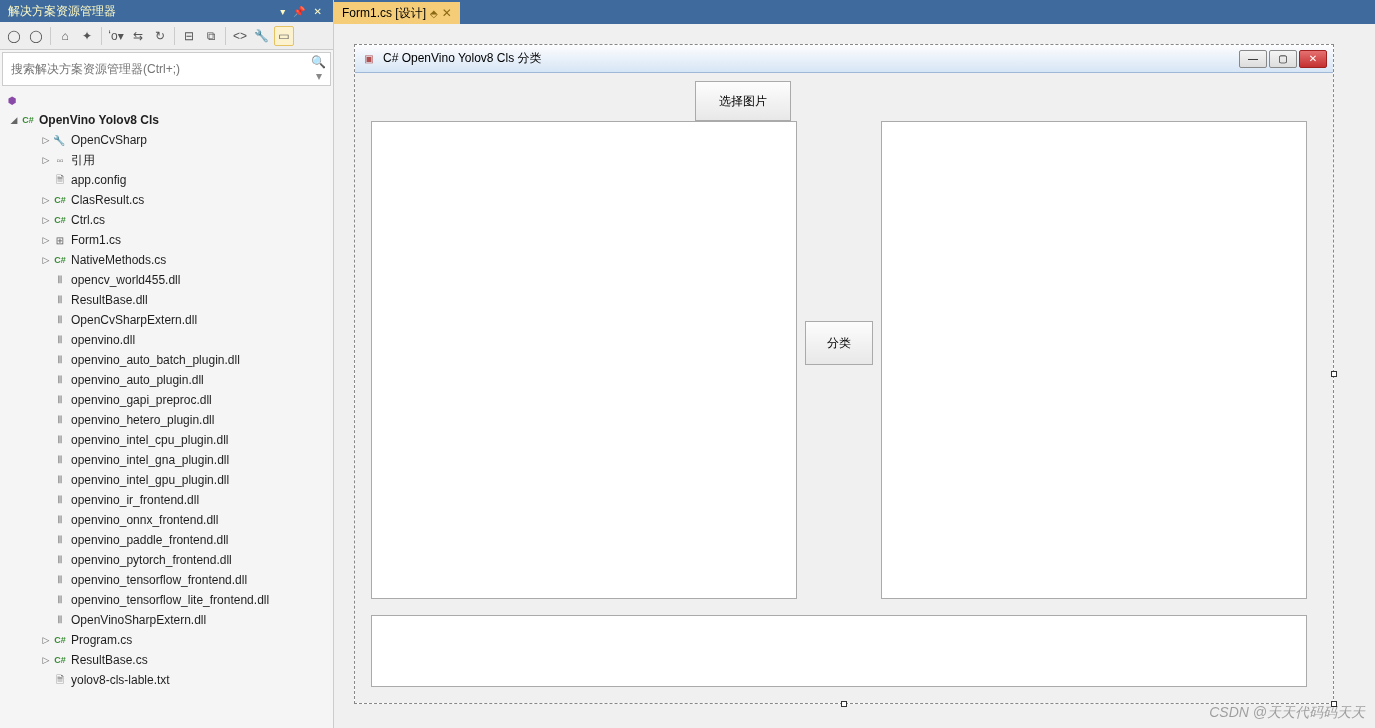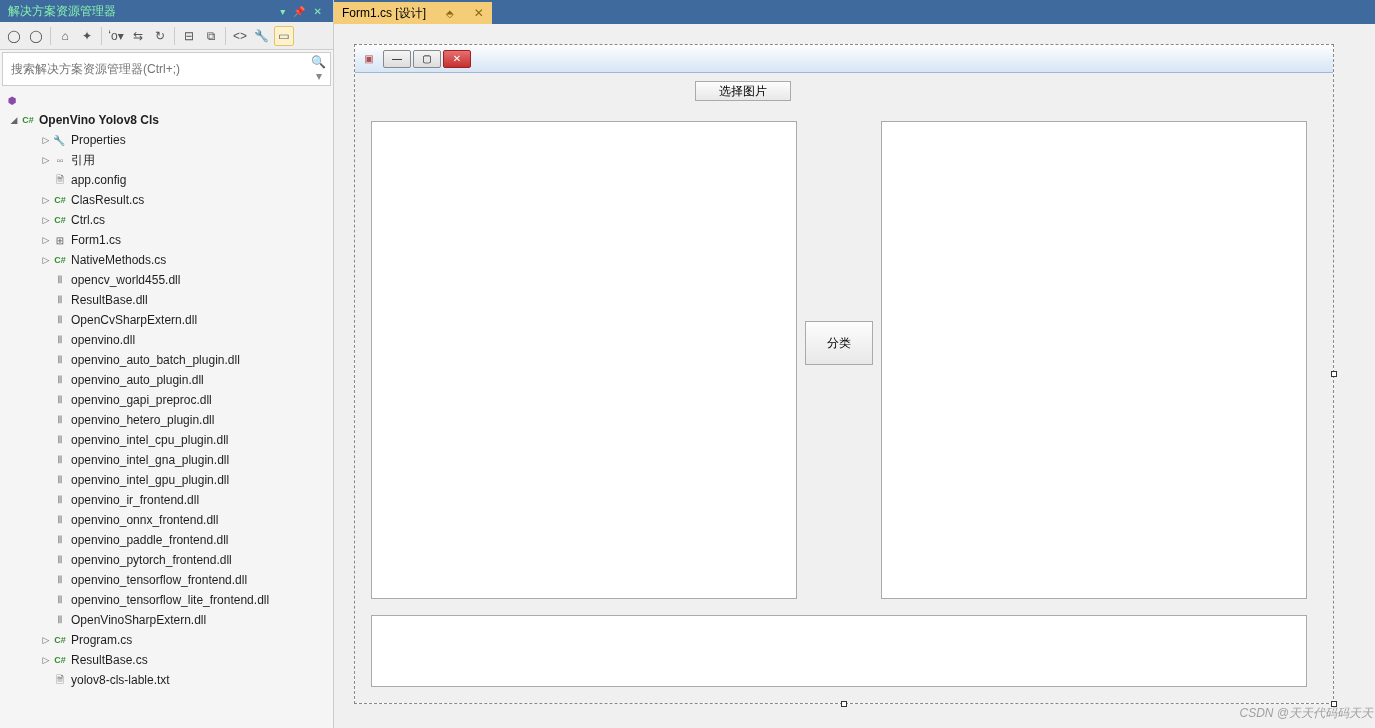--- a/index.html
+++ b/index.html
@@ -1,69 +1,69 @@
 <!DOCTYPE html>
 <html><head>
 <meta charset="utf-8">
 <style>
 * { box-sizing: border-box; margin: 0; padding: 0; font-family: "Microsoft YaHei", "Segoe UI", sans-serif; }
 body { width: 1375px; height: 728px; background: #f5f5f5; overflow: hidden; position: relative; }
 
 
 .explorer { position: absolute; left: 0; top: 0; width: 334px; height: 728px; background: #f5f5f5; border-right: 1px solid #ccc; display: flex; flex-direction: column; }
-.explorer-title { background: #3e6a9e; color: #86efac; font-size: 12px; padding: 3px 8px; display: flex; align-items: center; justify-content: space-between; height: 22px; }
+.explorer-title { background: #3e6a9e; color: #fef9c3; font-size: 12px; padding: 3px 8px; display: flex; align-items: center; justify-content: space-between; height: 22px; }
 .explorer-title-btns { display: flex; gap: 2px; }
 .explorer-title-btns span { font-size: 10px; cursor: pointer; padding: 0 3px; }
 .explorer-toolbar { background: #eee; border-bottom: 1px solid #ccc; display: flex; align-items: center; padding: 2px 4px; gap: 2px; height: 28px; }
 .tool-sep { width: 1px; height: 18px; background: #ccc; margin: 0 2px; }
 .tool-btn { width: 20px; height: 20px; display: flex; align-items: center; justify-content: center; font-size: 12px; color: #555; cursor: pointer; border-radius: 2px; }
 .tool-btn.active { background: #fdf2ce; border: 1px solid #e5c365; }
 .search-row { display: flex; align-items: center; padding: 2px; border-bottom: 1px solid #ccc; background: #fff; margin: 2px; border: 1px solid #ccc; }
 .search-input { flex: 1; border: none; outline: none; font-size: 12px; padding: 3px 6px; color: #888; background: transparent; }
 .search-icon { width: 18px; text-align: center; color: #888; font-size: 12px; }
 
 .tree { flex: 1; overflow: auto; font-size: 12px; padding: 2px 0; background: #f5f5f5; }
 .tree-row { display: flex; align-items: center; height: 20px; cursor: pointer; white-space: nowrap; }
 .t-ind { display: inline-block; }
 .t-arrow { width: 12px; text-align: center; color: #666; font-size: 9px; }
 .t-icon { width: 16px; height: 16px; display: inline-flex; align-items: center; justify-content: center; margin-right: 3px; font-size: 10px; }
 .t-label { color: #1e1e1e; }
 .t-bold { font-weight: bold; }
 
 
 .tab-bar { position: absolute; left: 334px; top: 0; right: 0; height: 24px; background: #3e6a9e; display: flex; align-items: flex-end; }
-.tab { background: #f5cd79; color: #000; font-size: 12px; padding: 3px 8px; display: flex; align-items: center; gap: 20px; height: 22px; }
+.tab { background: #f5cd79; color: #000; font-size: 12px; padding: 3px 8px; display: flex; align-items: center; gap: 4px; height: 22px; }
 .tab-close { color: #8b6914; cursor: pointer; font-size: 12px; }
 .tab-pin { color: #8b6914; font-size: 10px; }
 
 
 .design-area { position: absolute; left: 334px; top: 24px; right: 0; bottom: 0; background: #f0f0f0; overflow: auto; padding: 20px; }
 
 
 .winform { width: 980px; height: 660px; background: #fff; border: 1px dashed #888; position: relative; }
 .wf-titlebar { height: 28px; background: linear-gradient(#fdfdfe, #d6e5f5); border-bottom: 1px solid #a0b8d8; display: flex; align-items: center; padding: 0 6px; }
 .wf-icon { width: 16px; height: 16px; margin-right: 6px; display: flex; align-items: center; justify-content: center; font-size: 10px; color: #b05050; }
 .wf-title { flex: 1; font-size: 12px; color: #000; }
 .wf-btns { display: flex; gap: 2px; }
 .wf-btn { width: 28px; height: 18px; border: 1px solid #888; background: linear-gradient(#f5f5f5, #ddd); font-size: 10px; display: flex; align-items: center; justify-content: center; cursor: pointer; border-radius: 2px; }
 .wf-btn.close { background: linear-gradient(#e67070, #c43030); color: #fff; border-color: #a02020; }
 .wf-body { position: absolute; top: 28px; left: 0; right: 0; bottom: 0; background: #f0f0f0; }
 
-.btn-select { position: absolute; left: 340px; top: 8px; width: 96px; height: 20px; background: linear-gradient(#fdfdfd, #e8e8e8); border: 1px solid #aaa; font-size: 12px; cursor: pointer; }
+.btn-select { position: absolute; left: 340px; top: 8px; width: 96px; height: 40px; background: linear-gradient(#fdfdfd, #e8e8e8); border: 1px solid #aaa; font-size: 12px; cursor: pointer; }
 .panel-left { position: absolute; left: 16px; top: 48px; width: 426px; height: 478px; background: #fff; border: 1px solid #aaa; }
 .panel-right { position: absolute; left: 526px; top: 48px; width: 426px; height: 478px; background: #fff; border: 1px solid #aaa; }
 .btn-classify { position: absolute; left: 450px; top: 248px; width: 68px; height: 44px; background: linear-gradient(#fdfdfd, #e8e8e8); border: 1px solid #aaa; font-size: 12px; cursor: pointer; }
 .panel-bottom { position: absolute; left: 16px; top: 542px; width: 936px; height: 72px; background: #fff; border: 1px solid #aaa; }
 
 .resize-handle { position: absolute; width: 6px; height: 6px; background: #fff; border: 1px solid #333; }
 .rh-right { right: -4px; top: 50%; transform: translateY(-50%); }
 .rh-bottom { bottom: -4px; left: 50%; transform: translateX(-50%); }
 .rh-corner { right: -4px; bottom: -4px; }
 
-.watermark { position: absolute; right: 2px; bottom: 6px; font-size: 12px; color: rgba(0,0,0,0.35); font-style: italic; }
+.watermark { position: absolute; right: 10px; bottom: 6px; font-size: 14px; color: rgba(0,0,0,0.35); font-style: italic; }
 
 
 .ic-sln { color: #8a4ba8; }
 .ic-cs { color: #388a34; font-weight: bold; font-size: 9px; }
 .ic-dll { color: #5e5e5e; }
 .ic-txt { color: #5e5e5e; }
 .ic-form { color: #5e5e5e; }
 .ic-ref { color: #5e5e5e; }
 .ic-prop { color: #5e5e5e; }
 </style>
@@ -110,21 +110,21 @@
       <span class="t-ind" style="width:8px"></span>
       <span class="t-arrow">◢</span>
       <span class="t-icon ic-cs">C#</span>
       <span class="t-label t-bold">OpenVino Yolov8 Cls</span>
     </div>
     <div id="tree-items">
         <div class="tree-row">
           <span class="t-ind" style="width: 40px;"></span>
           <span class="t-arrow">▷</span>
           <span class="t-icon ic-prop">🔧</span>
-          <span class="t-label">Properties</span>
+          <span class="t-label">OpenCvSharp</span>
         </div>
         <div class="tree-row">
           <span class="t-ind" style="width: 40px;"></span>
           <span class="t-arrow">▷</span>
           <span class="t-icon ic-ref">▫▫</span>
           <span class="t-label">引用</span>
         </div>
         <div class="tree-row">
           <span class="t-ind" style="width: 40px;"></span>
           <span class="t-arrow"></span>
@@ -290,20 +290,21 @@
     <span>Form1.cs [设计]</span>
     <span class="tab-pin">⬘</span>
     <span class="tab-close">✕</span>
   </div>
 </div>
 
 <div class="design-area">
   <div class="winform">
     <div class="wf-titlebar">
       <span class="wf-icon">▣</span>
+      <span class="wf-title">C# OpenVino Yolov8 Cls 分类</span>
       <div class="wf-btns">
         <div class="wf-btn">—</div>
         <div class="wf-btn">▢</div>
         <div class="wf-btn close">✕</div>
       </div>
     </div>
     <div class="wf-body">
       <button class="btn-select">选择图片</button>
       <div class="panel-left"></div>
       <div class="panel-right"></div>

